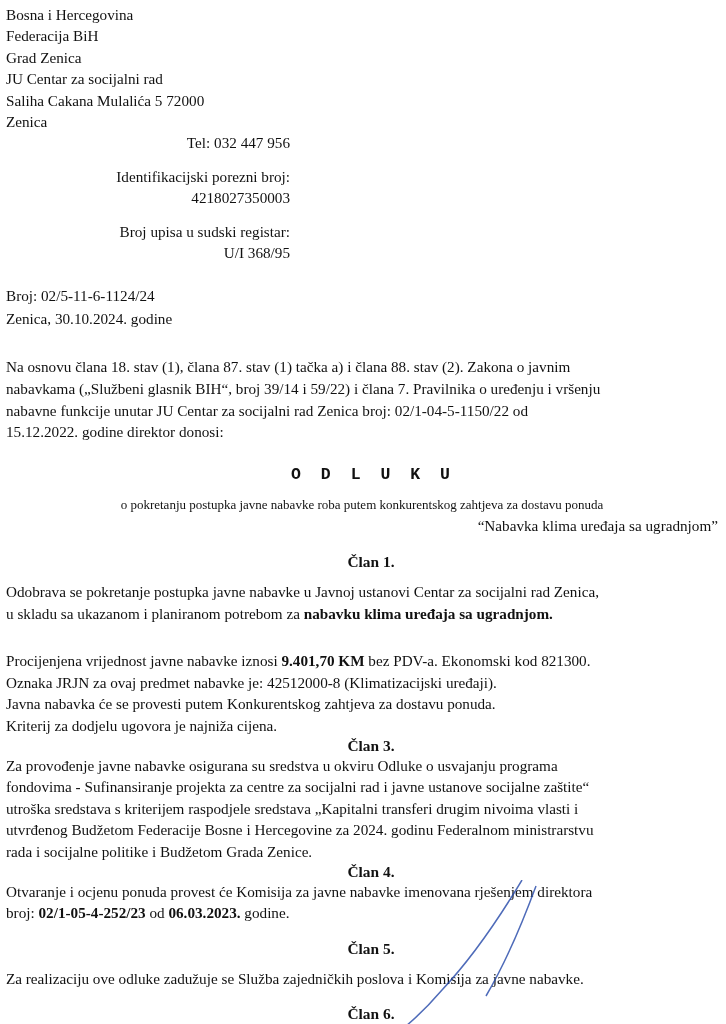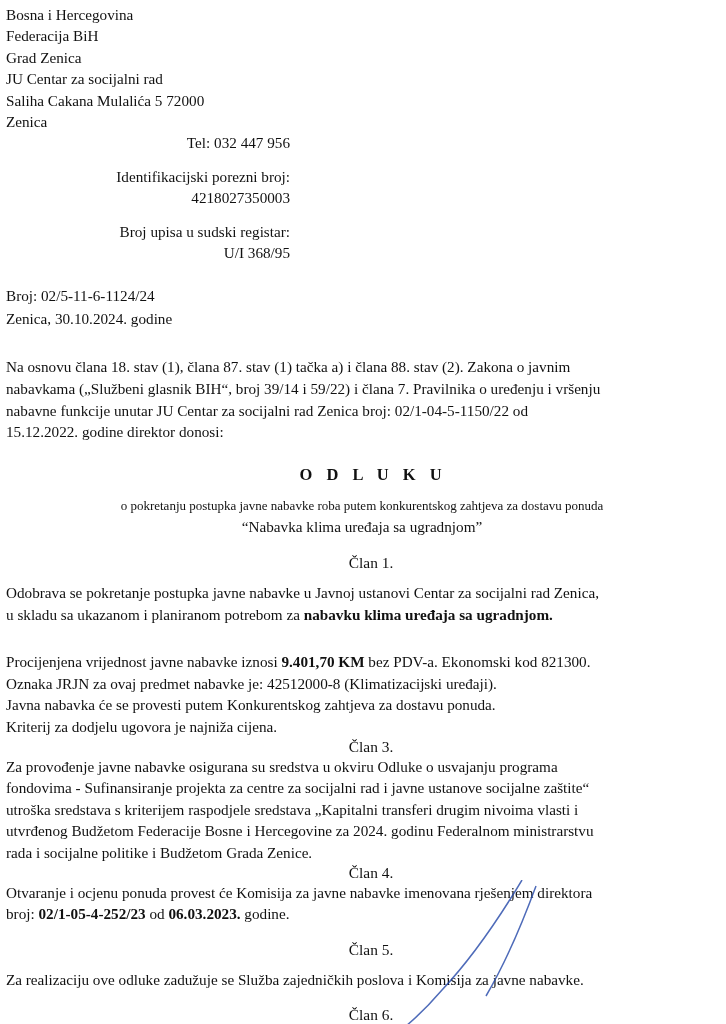--- a/index.html
+++ b/index.html
@@ -72,36 +72,37 @@
   .gap-md { height: 16px; }
   .gap-lg { height: 22px; }
 
   .title-odluku {
     text-align: center;
     font-size: 16.5px;
     letter-spacing: 5px;
     font-weight: bold;
     margin: 0;
     padding-left: 22px;
+    font-family: Liberation Mono, monospace;
   }
   .subtitle {
     text-align: center;
     font-size: 13px;
     line-height: 21.6px;
     margin: 0;
   }
   .subtitle-2 {
-    text-align: center;
+    text-align: right;
     font-size: 15.2px;
     line-height: 21.6px;
     margin: 0;
   }
   .clan {
     text-align: center;
-    font-weight: normal;
+    font-weight: bold;
     font-size: 15.4px;
     margin: 0;
     padding-left: 18px;
   }
   .b { font-weight: bold; }
 
   
   .sig-area {
     position: relative;
     height: 112px;

